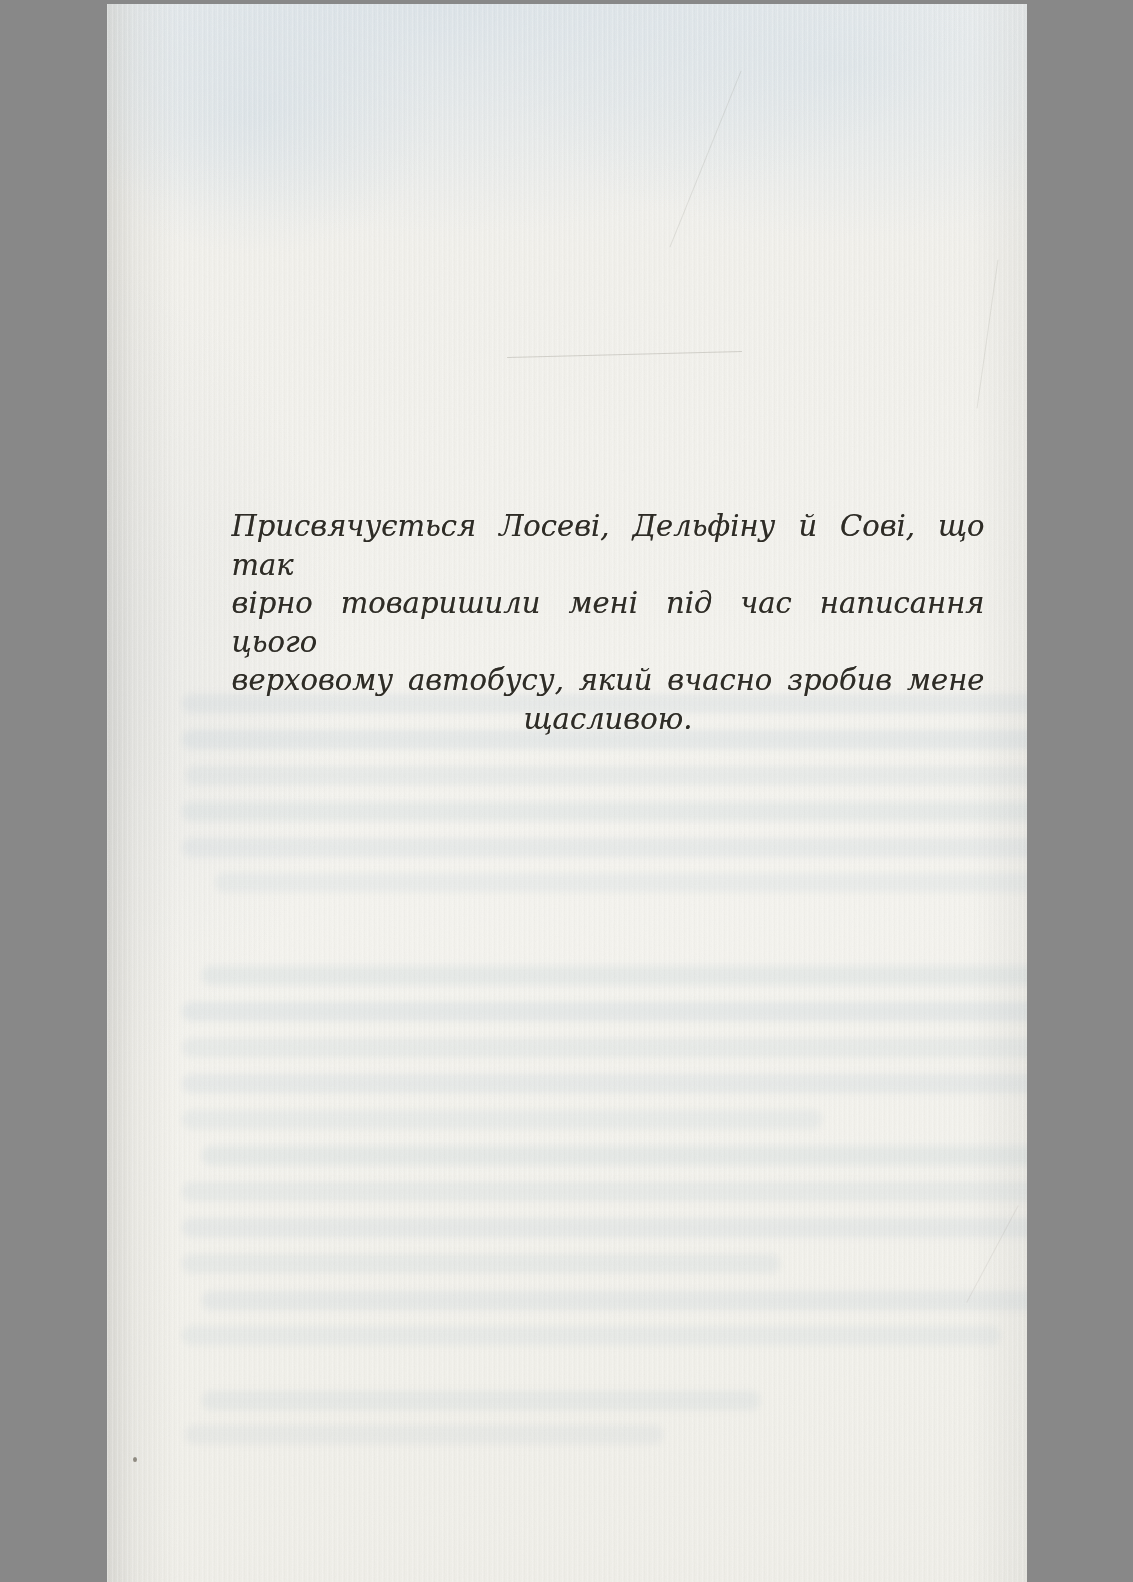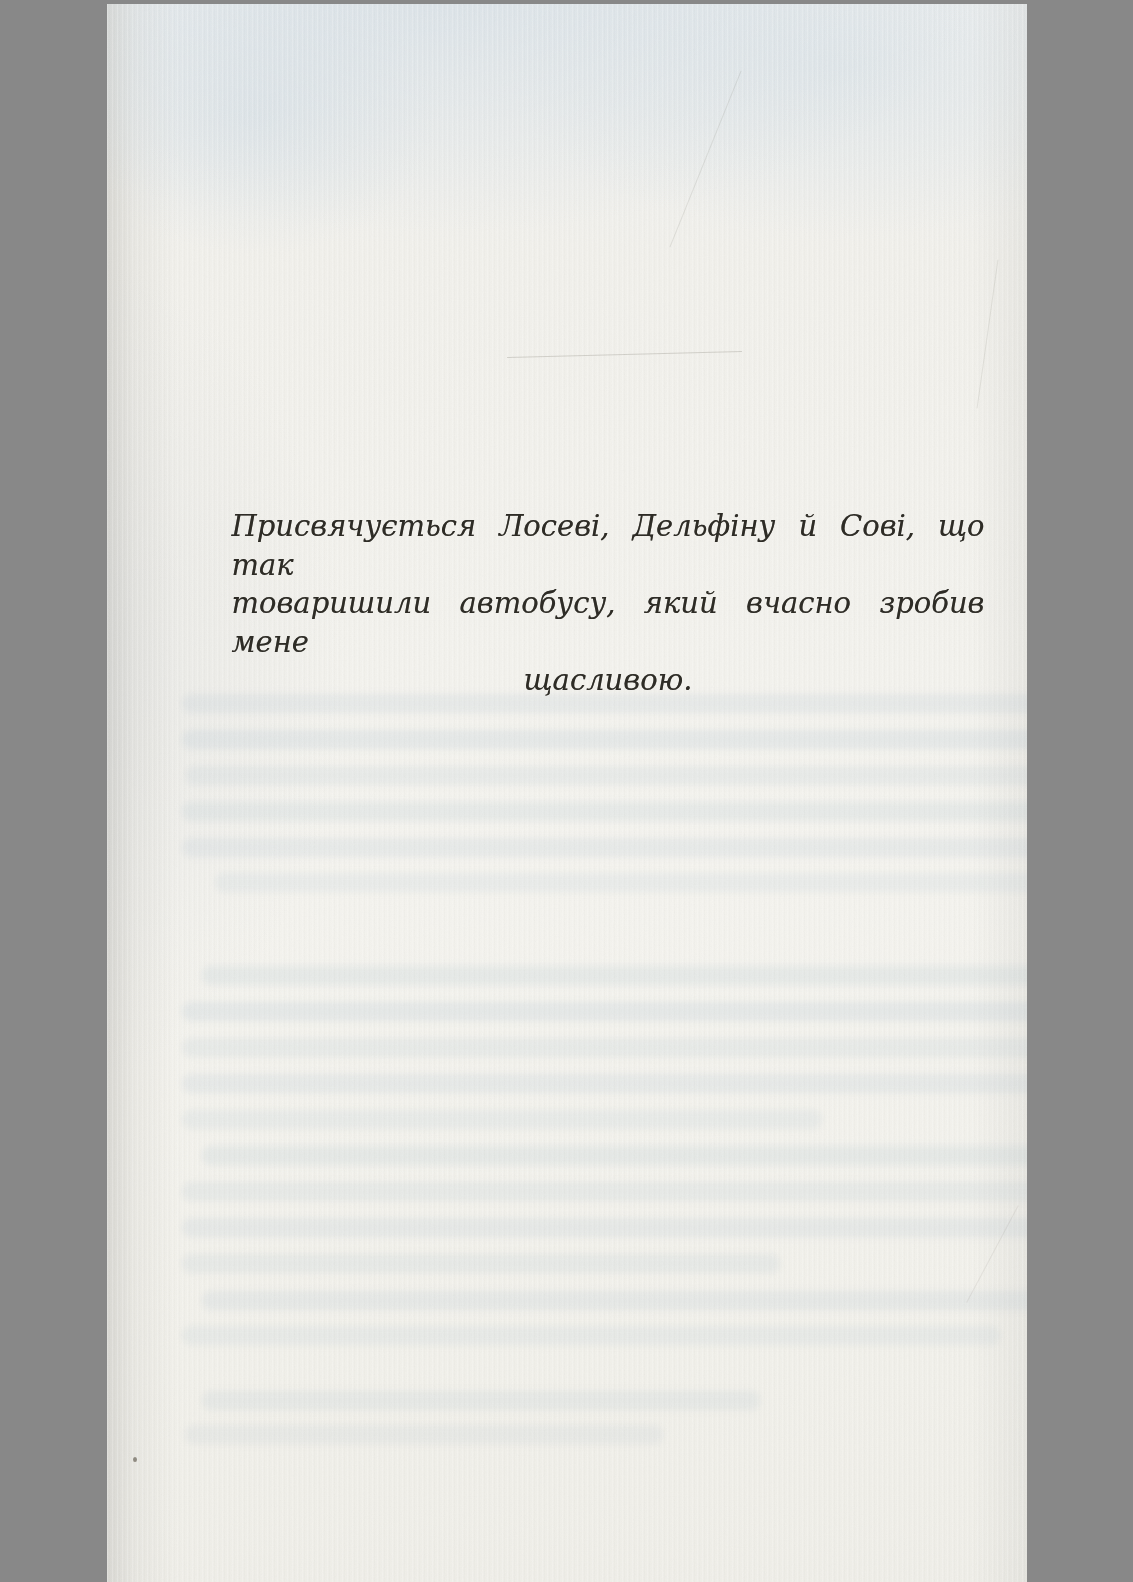--- a/index.html
+++ b/index.html
@@ -83,21 +83,22 @@
       <div class="ghost-line" style="left: 75px; top: 1214px; width: 858px; background: rgba(167, 188, 204, 0.16);"></div>
       <div class="ghost-line" style="left: 75px; top: 1250px; width: 598px; background: rgba(167, 188, 204, 0.15);"></div>
       <div class="ghost-line" style="left: 95px; top: 1287px; width: 868px; background: rgba(167, 188, 204, 0.16);"></div>
       <div class="ghost-line" style="left: 75px; top: 1322px; width: 818px; background: rgba(167, 188, 204, 0.14);"></div>
       <div class="ghost-line" style="left: 95px; top: 1387px; width: 558px; background: rgba(167, 188, 204, 0.15);"></div>
       <div class="ghost-line" style="left: 78px; top: 1421px; width: 478px; background: rgba(167, 188, 204, 0.13);"></div>
     </div>
 
   <div class="dedication">
     <div class="line">Присвячується Лосеві, Дельфіну й Сові, що так</div>
-    <div class="line">товаришили автобусу, який вчасно зробив мене</div>
+    <div class="line">вірно товаришили мені під час написання цього</div>
+    <div class="line">верховому автобусу, який вчасно зробив мене</div>
     <div class="line last">щасливою.</div>
   </div>
 
   <div class="scratch s1"></div>
   <div class="scratch s2"></div>
   <div class="scratch s3"></div>
   <div class="scratch s4"></div>
   <div class="scratch s5"></div>
   <div class="speck"></div>
 

